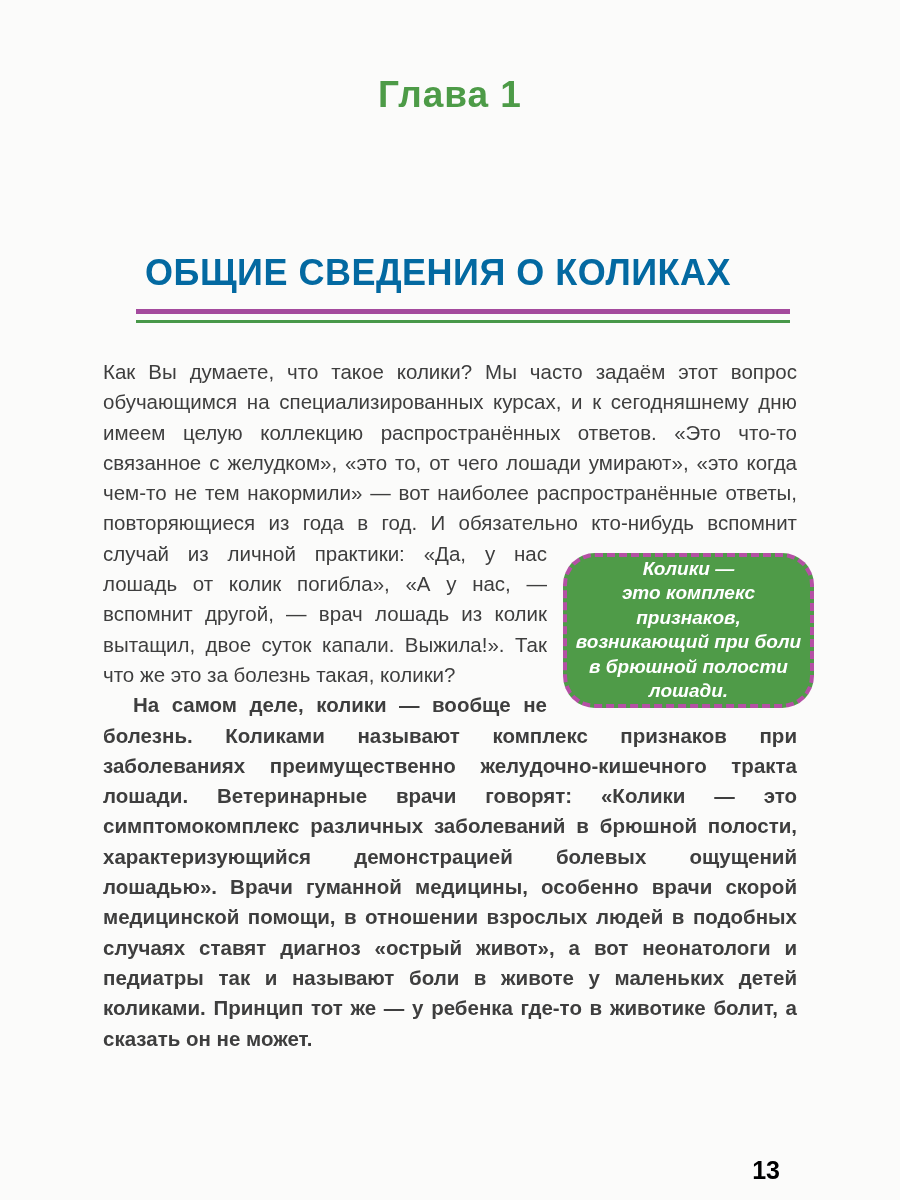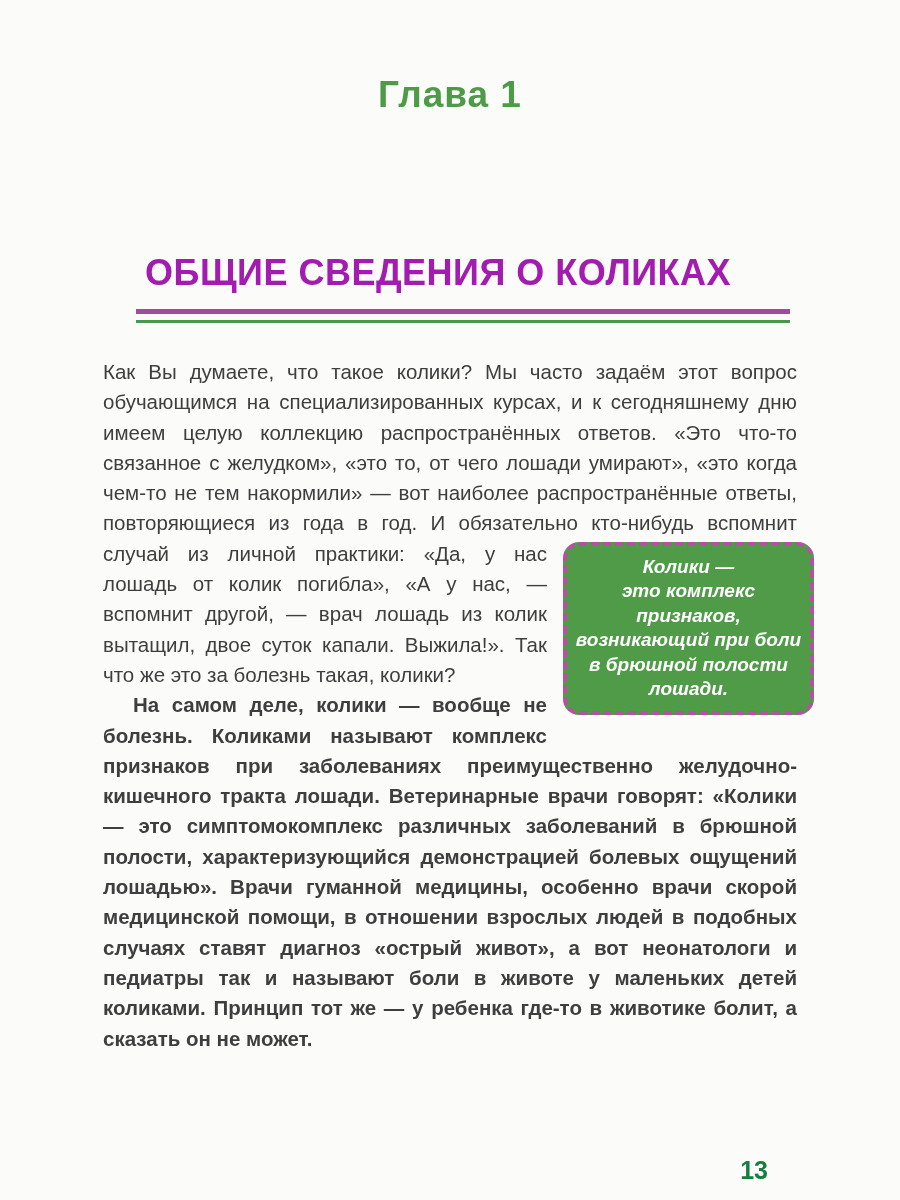--- a/index.html
+++ b/index.html
@@ -28,21 +28,21 @@
     color: #4d9b47;
     font-size: 37px;
     font-weight: bold;
     letter-spacing: 1px;
     line-height: 1.0;
   }
   .section-heading {
     margin: 0;
     margin-top: 142px;
     padding-left: 42px;
-    color: #a21caf;
+    color: #0369a1;
     font-size: 36px;
     font-weight: bold;
     letter-spacing: 0.5px;
     line-height: 1.0;
     white-space: nowrap;
   }
   .divider {
     margin-top: 18px;
     margin-left: 33px;
     width: 654px;
@@ -69,39 +69,39 @@
   }
   .para-indent {
     text-indent: 30px;
     font-weight: bold;
   }
   .callout {
     display: block;
     float: right;
     box-sizing: border-box;
     width: 251px;
-    margin: 3px -17px 8px 16px;
-    padding: 9px 8px;
+    margin: 14px -17px 8px 16px;
+    padding: 0 8px;
     background: #4f9b48;
     border: 4px dashed #b550a5;
-    border-radius: 16px;
+    border-radius: 32px;
     color: #ffffff;
     font-weight: bold;
     font-style: italic;
     font-size: 19px;
     line-height: 24.5px;
     text-align: center;
     text-indent: 0;
     white-space: pre-line;
   }
   .page-number {
     position: absolute;
     top: 1156px;
-    right: 132px;
-    color: #15803d;
+    right: 120px;
+    color: #000000;
     font-size: 25px;
     font-weight: bold;
   }
 </style>
 </head>
 <body>
 
 <div class="page">
   <div class="content">
 

